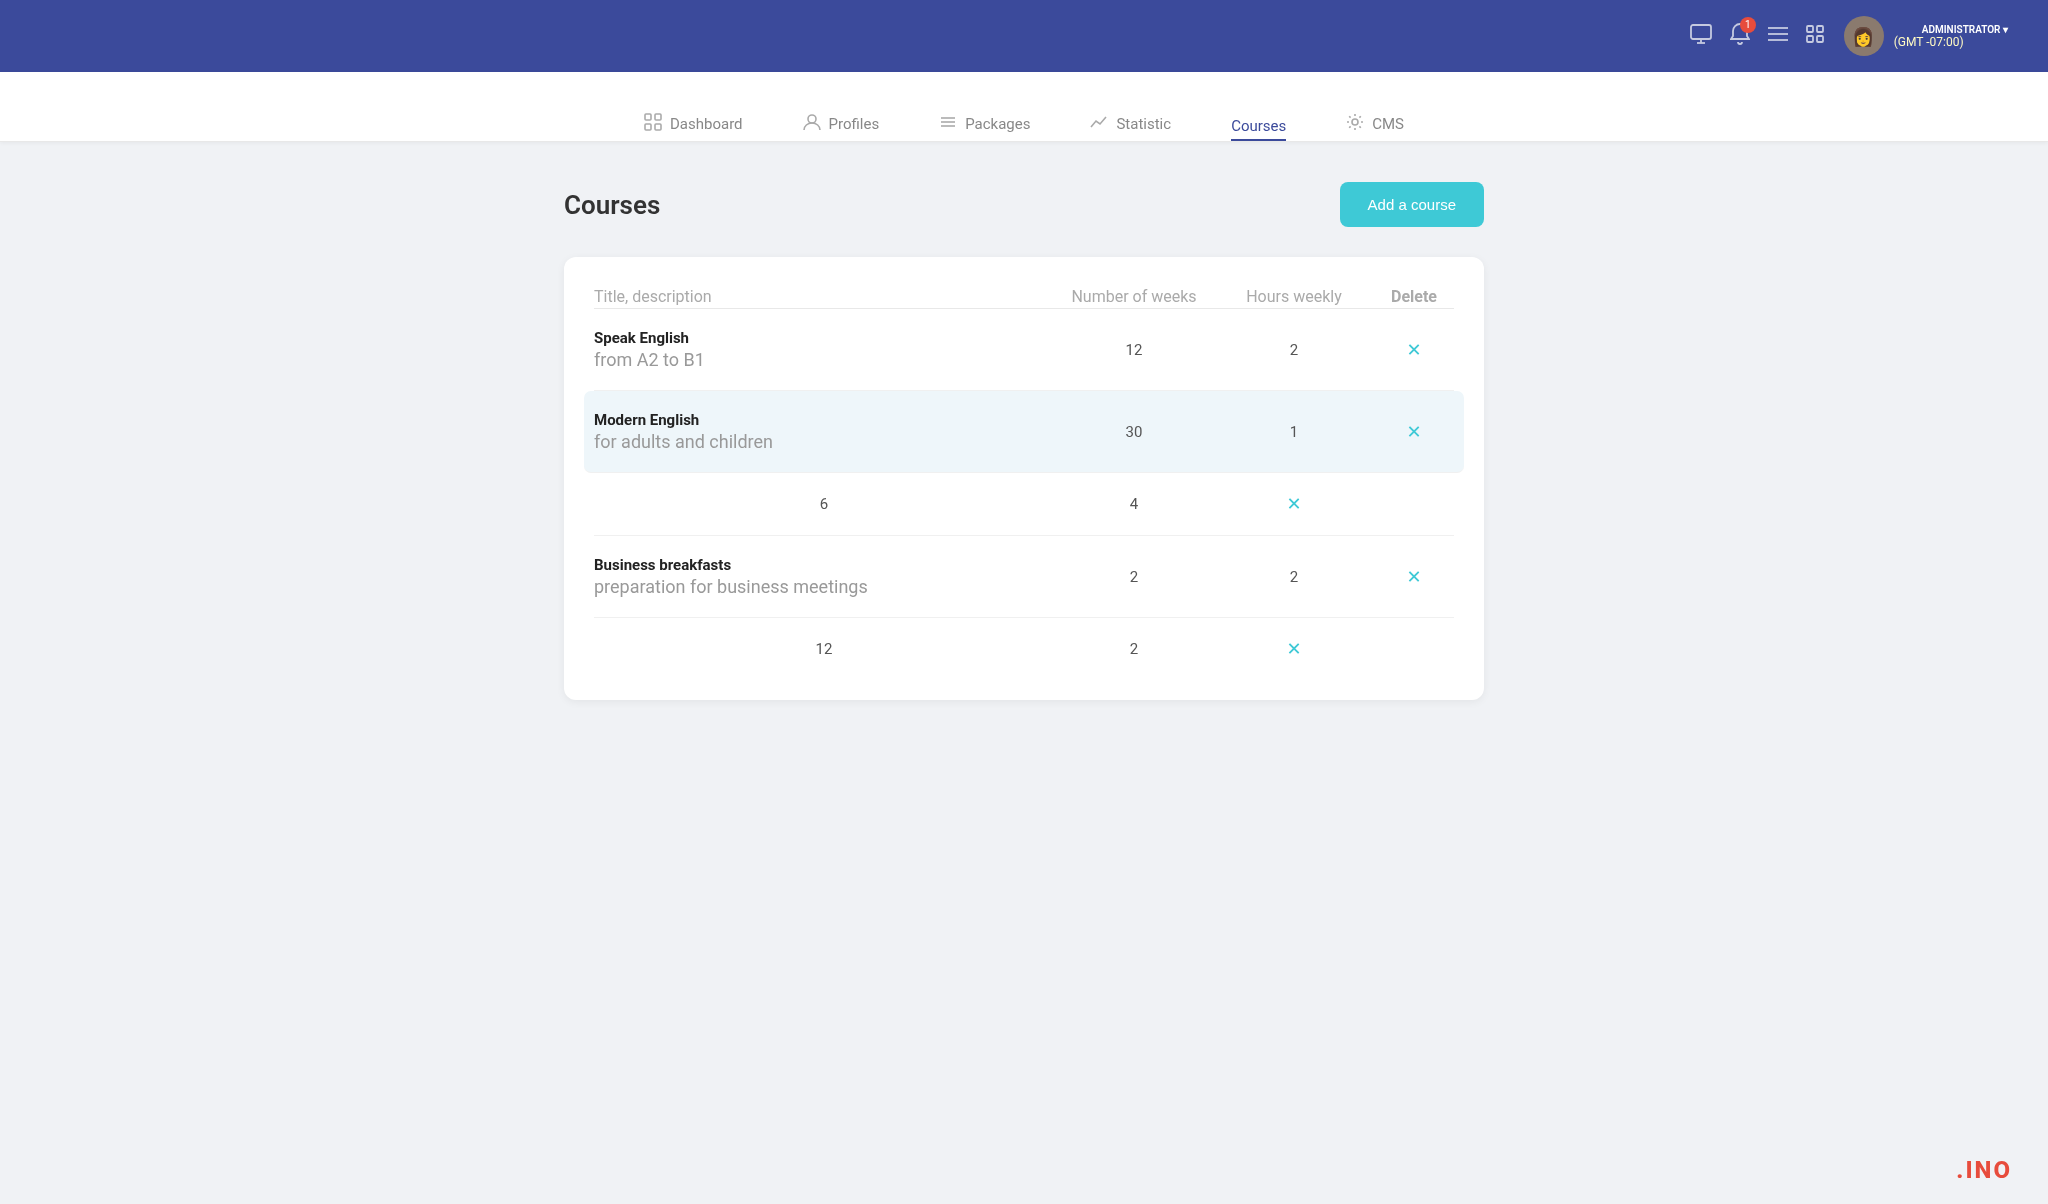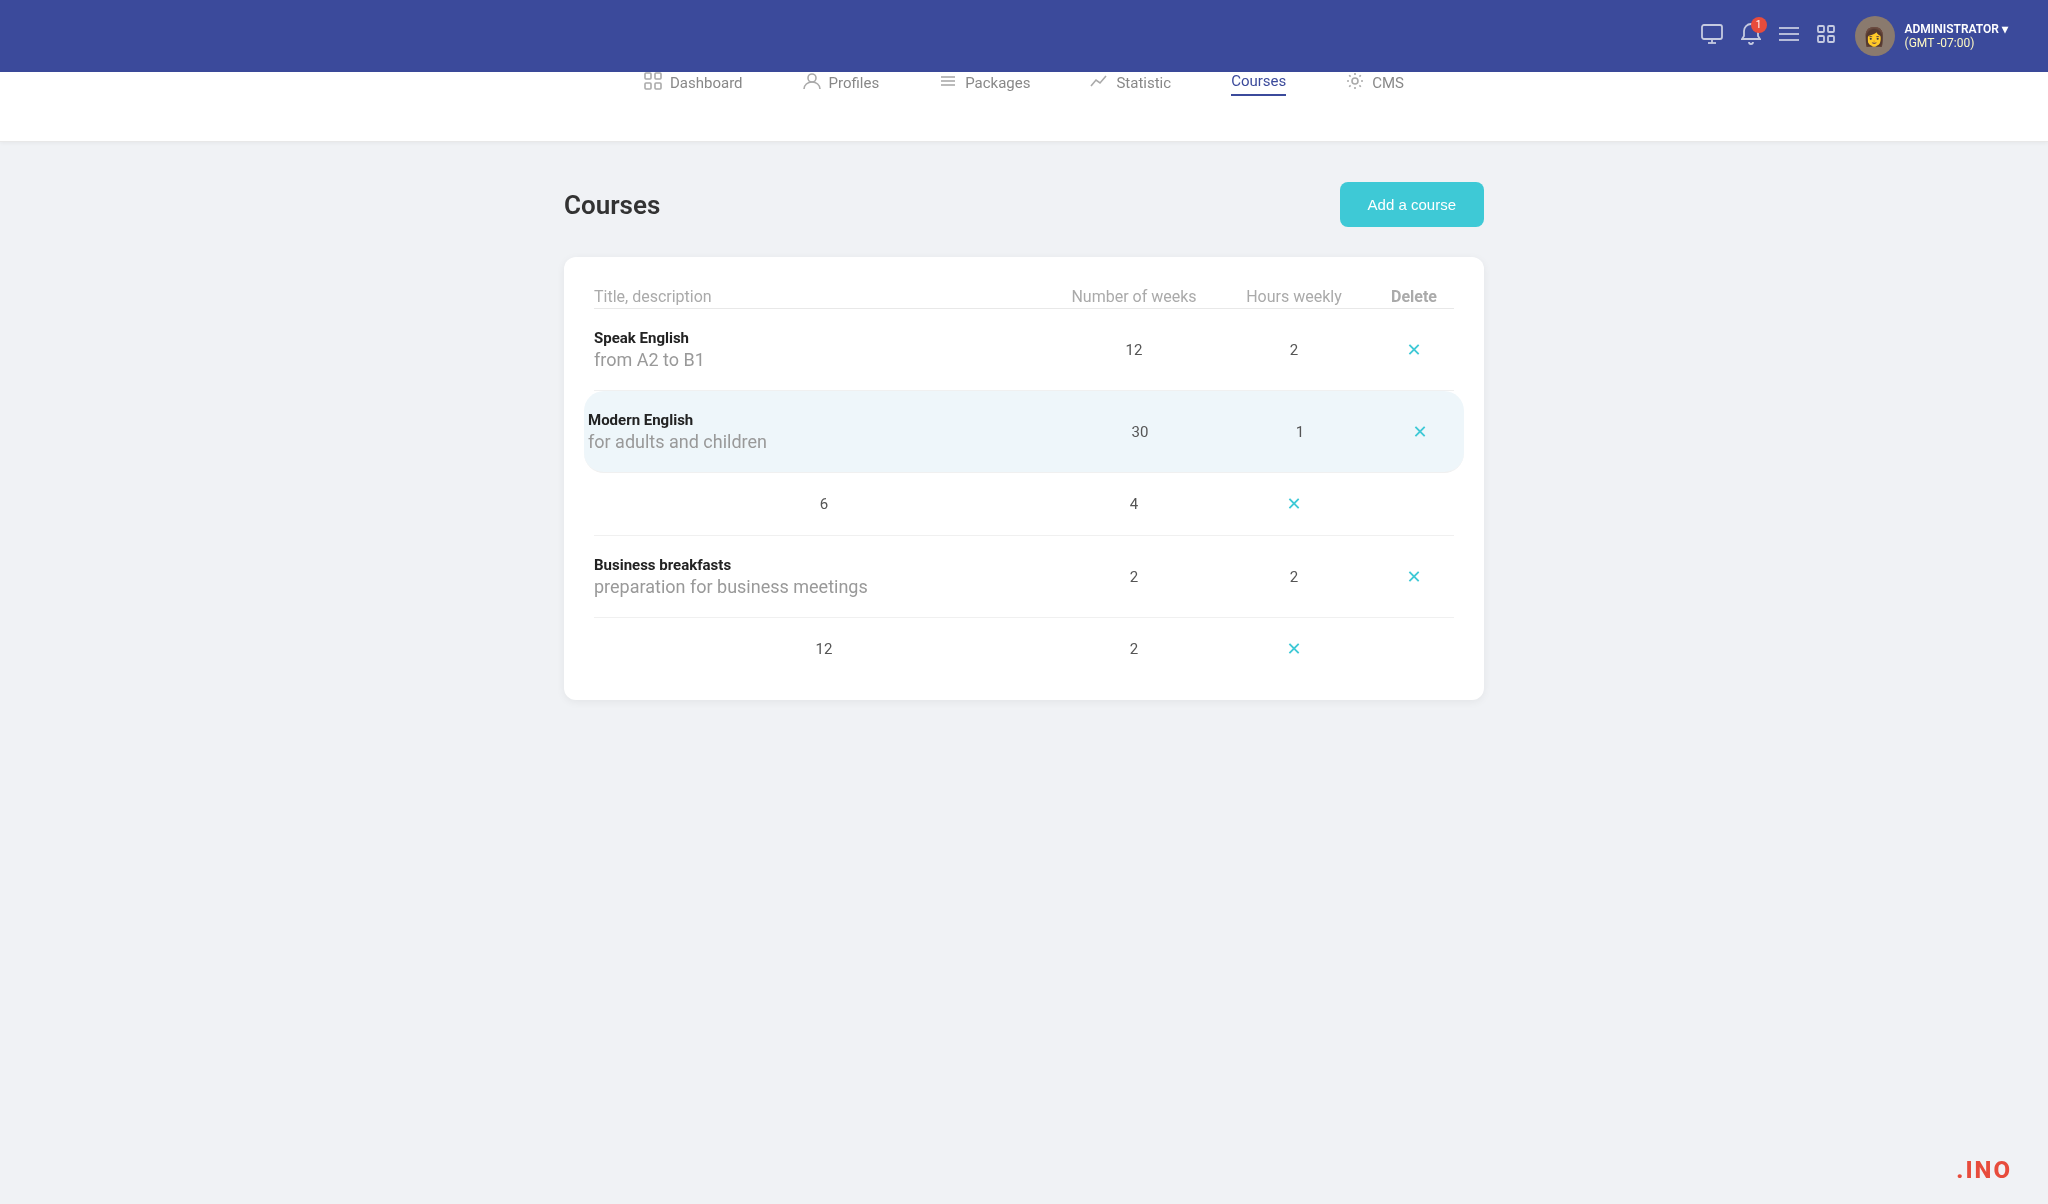--- a/index.html
+++ b/index.html
@@ -30,29 +30,29 @@
     }
     .topbar-user { display: flex; align-items: center; gap: 10px; color: white; cursor: pointer; }
     .topbar-avatar {
       width: 40px; height: 40px; border-radius: 50%;
       background: #8a7a6e;
       overflow: hidden;
       display: flex; align-items: center; justify-content: center;
       font-size: 18px; color: white;
     }
     .topbar-user-info { display: flex; flex-direction: column; align-items: flex-start; }
-    .topbar-username { font-size: 12px; font-weight: 600; }
+    .topbar-username { font-size: 10px; font-weight: 600; margin-left: 28px; }
     .topbar-tz { font-size: 12px; color: #fef9c3; }
 
     
     .navbar {
       background: white;
       height: 70px;
       display: flex;
-      align-items: flex-start;
+      align-items: flex-end;
       justify-content: center;
       gap: 60px;
       border-bottom: 1px solid #e8e8e8;
       box-shadow: 0 1px 4px rgba(0,0,0,0.05);
     }
     .nav-item {
       display: flex; align-items: center; gap: 8px;
       font-size: 15px; color: #888; cursor: pointer;
       padding-bottom: 4px;
       border-bottom: 2px solid transparent;
@@ -109,21 +109,21 @@
     .col-delete { text-align: center; font-weight: bold; }
 
     .table-row {
       display: grid;
       grid-template-columns: 1fr 160px 160px 80px;
       padding: 20px 0;
       border-bottom: 1px solid #f0f0f0;
       align-items: center;
     }
     .table-row:last-child { border-bottom: none; }
-    .table-row.highlighted { background: #eef6fa; border-radius: 20px; padding: 20px 4px; margin: 0 -10px; }
+    .table-row.highlighted { background: #eef6fa; border-radius: 7px; padding: 20px 10px; margin: 0 -10px; }
 
     .course-title { font-size: 15px; font-weight: 700; color: #222; }
     .course-desc { font-size: 18px; color: #999; margin-top: 2px; }
 
     .cell-center { text-align: center; color: #555; font-size: 15px; }
     .delete-btn { text-align: center; color: #3ec9d6; font-size: 18px; cursor: pointer; background: none; border: none; }
 
     
     .watermark {
       position: fixed;

